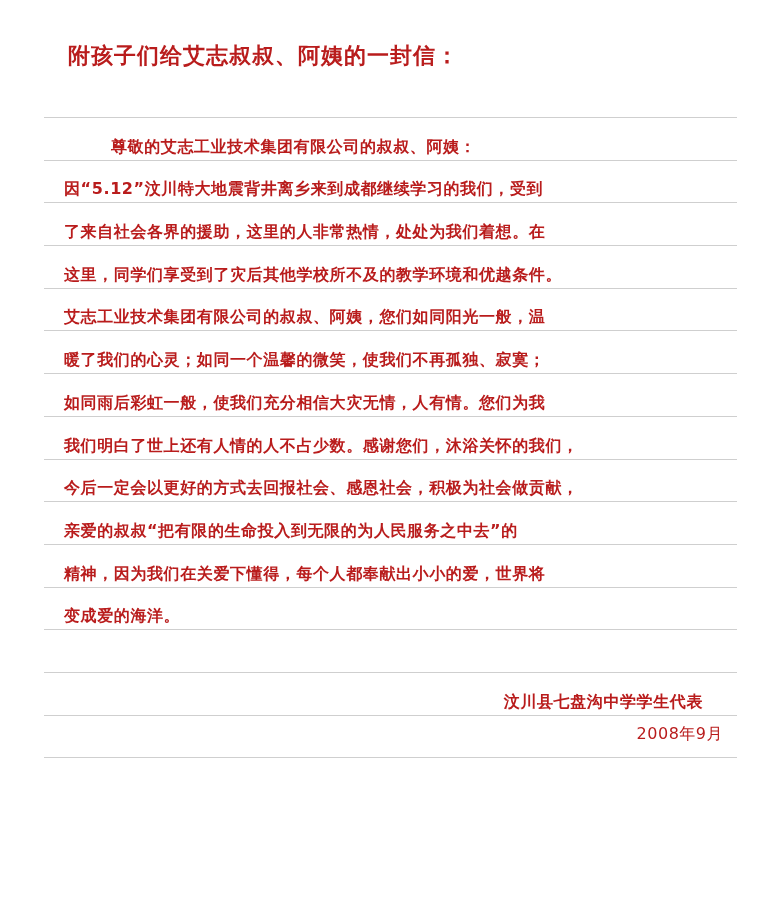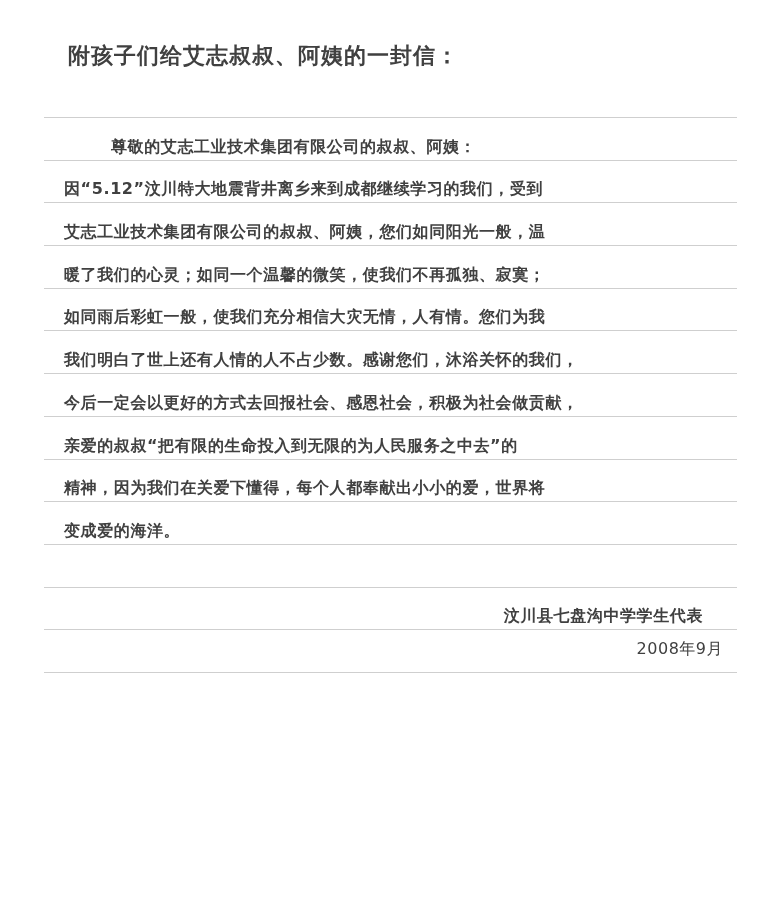--- a/index.html
+++ b/index.html
@@ -5,21 +5,21 @@
   html, body {
     margin: 0;
     padding: 0;
     background: #ffffff;
   }
   .page {
     position: relative;
     width: 780px;
     height: 907px;
     background: #ffffff;
-    color: #404040;
+    color: #b91c1c;
     font-family: "DejaVu Sans", "Liberation Sans", sans-serif;
     overflow: hidden;
   }
   .attachment-title {
     position: absolute;
     left: 68px;
     top: 41px;
     font-size: 22px;
     font-weight: bold;
     letter-spacing: 1px;
@@ -71,20 +71,22 @@
 
 <div class="page">
 
   <div class="attachment-title">附孩子们给艾志叔叔、阿姨的一封信：</div>
 
   <div class="letter">
 
     <div class="row salutation">尊敬的艾志工业技术集团有限公司的叔叔、阿姨：</div>
 
     <div class="row body">因“5.12”汶川特大地震背井离乡来到成都继续学习的我们，受到</div>
+    <div class="row body">了来自社会各界的援助，这里的人非常热情，处处为我们着想。在</div>
+    <div class="row body">这里，同学们享受到了灾后其他学校所不及的教学环境和优越条件。</div>
     <div class="row body">艾志工业技术集团有限公司的叔叔、阿姨，您们如同阳光一般，温</div>
     <div class="row body">暖了我们的心灵；如同一个温馨的微笑，使我们不再孤独、寂寞；</div>
     <div class="row body">如同雨后彩虹一般，使我们充分相信大灾无情，人有情。您们为我</div>
     <div class="row body">我们明白了世上还有人情的人不占少数。感谢您们，沐浴关怀的我们，</div>
     <div class="row body">今后一定会以更好的方式去回报社会、感恩社会，积极为社会做贡献，</div>
     <div class="row body">亲爱的叔叔“把有限的生命投入到无限的为人民服务之中去”的</div>
     <div class="row body">精神，因为我们在关爱下懂得，每个人都奉献出小小的爱，世界将</div>
     <div class="row body">变成爱的海洋。</div>
 
     <div class="row empty"></div>

